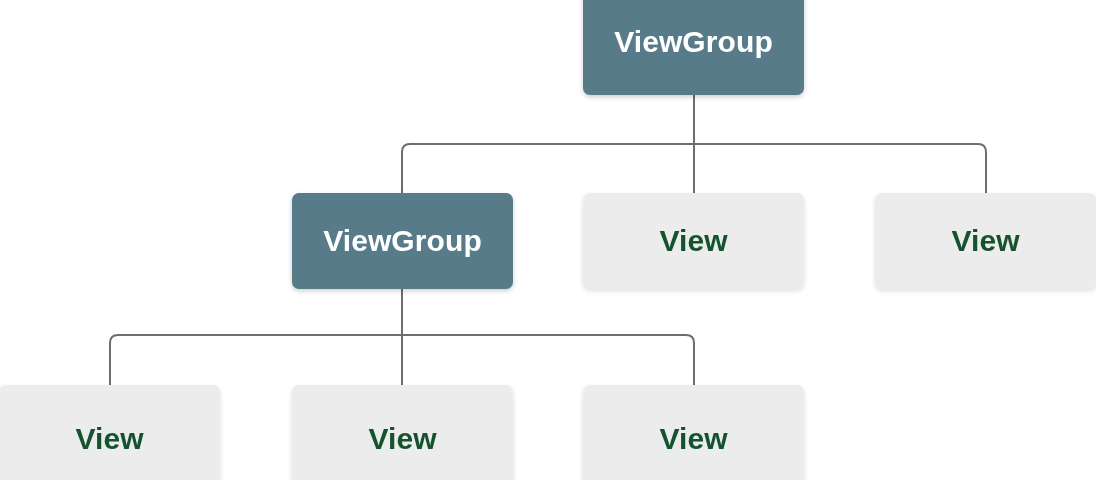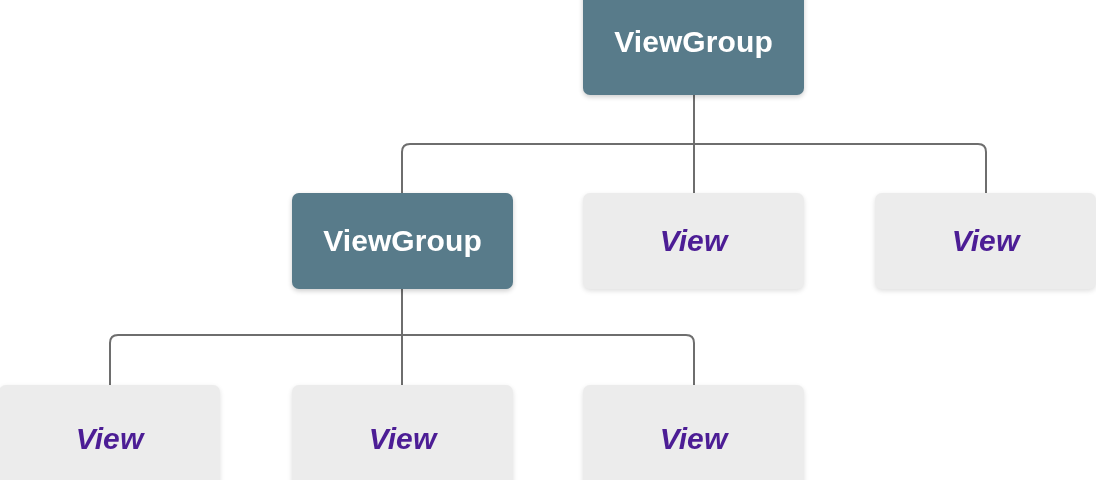--- a/index.html
+++ b/index.html
@@ -42,23 +42,22 @@
     white-space: nowrap;
     z-index: 2;
   }
   .node.viewgroup {
     background: #587b8a;
     color: #ffffff;
     box-shadow: 0 2px 5px rgba(0,0,0,0.20);
   }
   .node.view {
     background: #ececec;
-    color: #4c1d95;
+    color: #14532d;
     box-shadow: 0 2px 5px rgba(0,0,0,0.13);
-    font-style: italic;
   }
   
   #node-root      { left: 583px;  top: -12px;  width: 221px; height: 107px; }
   
   #node-l2-0      { left: 292px;  top: 193px;  width: 221px; height: 96px; }
   #node-l2-1      { left: 583px;  top: 193px;  width: 221px; height: 96px; }
   #node-l2-2      { left: 875px;  top: 193px;  width: 221px; height: 96px; }
   
   #node-l3-0      { left: -1px;   top: 385px;  width: 221px; height: 107px; }
   #node-l3-1      { left: 292px;  top: 385px;  width: 221px; height: 107px; }

